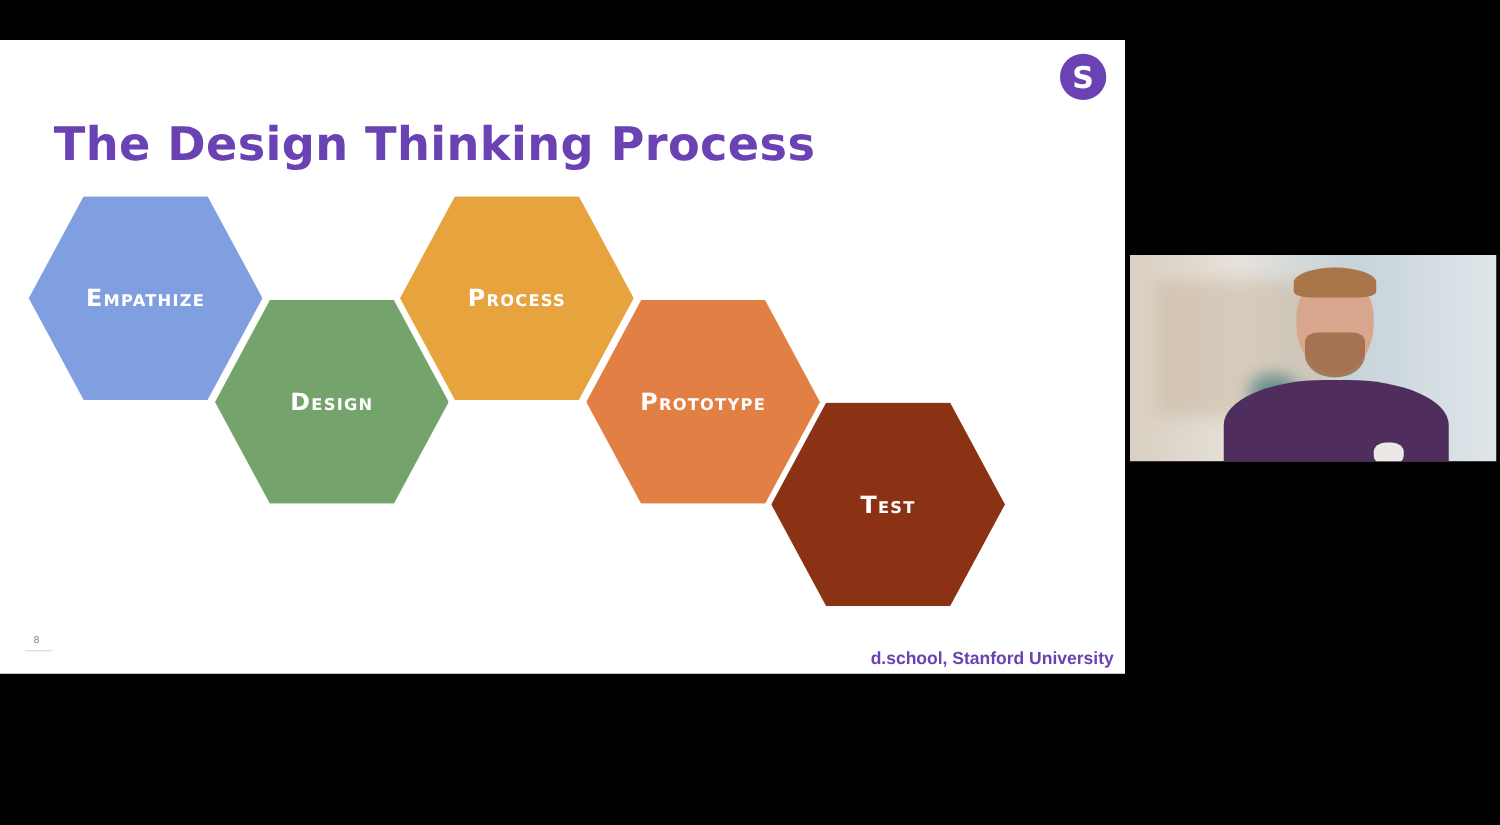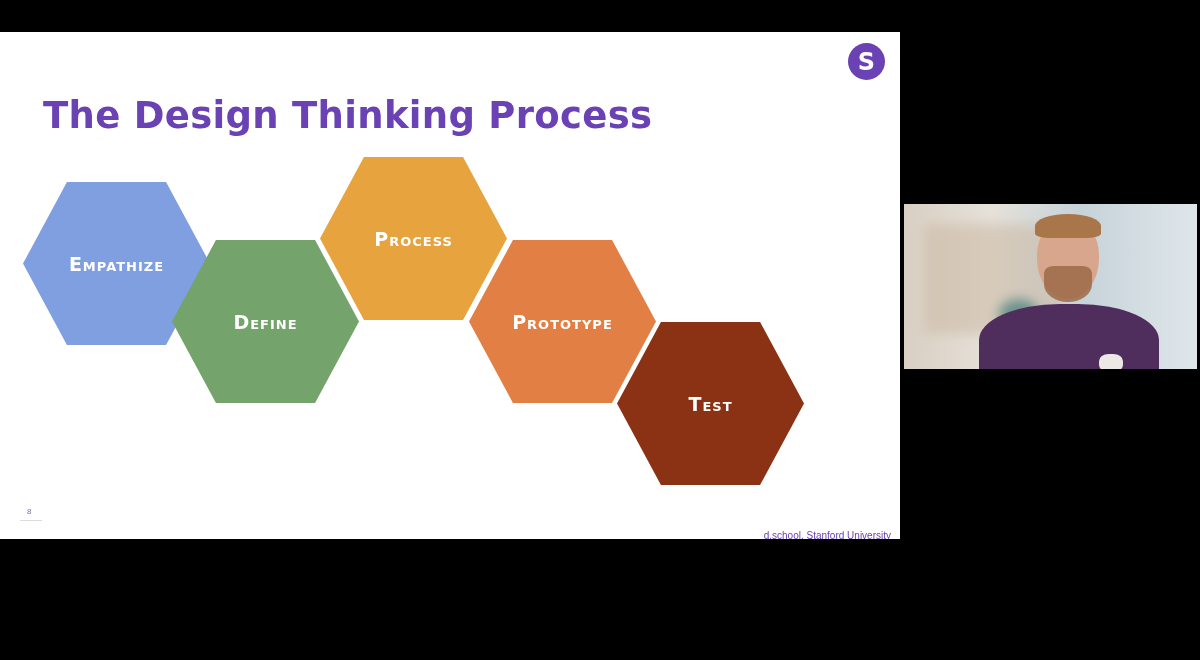--- a/index.html
+++ b/index.html
@@ -5,43 +5,43 @@
   html, body { margin:0; padding:0; }
   body { width:1200px; height:660px; background:#000; position:relative; overflow:hidden; font-family:"Liberation Sans", sans-serif; }
   .slide { position:absolute; left:0; top:32px; width:900px; height:507px; background:#fff; overflow:hidden; }
   .title { position:absolute; left:27px; top:46px; margin:16px; font-family:"DejaVu Sans", sans-serif; font-weight:bold; font-size:37px; letter-spacing:0.3px; color:#6a42b3; }
   .logo { position:absolute; left:848px; top:11px; width:37px; height:37px; border-radius:50%; background:#6a42b3; color:#fff; display:flex; align-items:center; justify-content:center; font-family:"DejaVu Sans", sans-serif; font-weight:bold; font-size:24px; }
   .hex-layer { position:absolute; left:0; top:0; width:900px; height:507px; }
   .hex { position:absolute; width:187px; height:163px; clip-path:polygon(23.5% 0%, 76.5% 0%, 100% 50%, 76.5% 100%, 23.5% 100%, 0% 50%); display:flex; align-items:center; justify-content:center; }
   .hex span { color:#fff; font-family:"DejaVu Sans", sans-serif; font-weight:bold; font-size:19px; font-variant:small-caps; letter-spacing:1px; }
   .page-num { position:absolute; left:27px; top:475px; font-size:8px; color:#7a73a8; }
   .page-line { position:absolute; left:20px; top:488px; width:22px; height:1px; background:#ddd; }
-  .credit { position:absolute; right:9px; top:498px; font-size:10px; font-weight:normal; color:#6a42b3; }
+  .credit { position:absolute; right:9px; top:486px; font-size:14px; font-weight:bold; color:#6a42b3; }
   .webcam { position:absolute; left:904px; top:204px; width:293px; height:165px; background:linear-gradient(90deg,#d9cfc2 0%,#e6e1da 30%,#c6d3d9 60%,#dfe6ea 100%); overflow:hidden; }
   .webcam .shelf { position:absolute; left:20px; top:20px; width:140px; height:110px; background:#cbb9a3; opacity:0.55; filter:blur(6px); }
   .webcam .plant { position:absolute; left:95px; top:95px; width:40px; height:30px; background:#3f7a78; border-radius:50%; filter:blur(6px); opacity:0.7; }
   .webcam .head { position:absolute; left:133px; top:15px; width:62px; height:80px; background:#d8a68c; border-radius:45% 45% 50% 50%; }
   .webcam .hair { position:absolute; left:131px; top:10px; width:66px; height:24px; background:#a9764a; border-radius:50% 50% 20% 20%; }
   .webcam .beard { position:absolute; left:140px; top:62px; width:48px; height:36px; background:#9c6a47; border-radius:20% 20% 50% 50%; opacity:0.85; }
   .webcam .body { position:absolute; left:75px; top:100px; width:180px; height:80px; background:#4f2d5c; border-radius:45% 45% 0 0; }
   .webcam .badge { position:absolute; left:195px; top:150px; width:24px; height:18px; background:#ece8e6; border-radius:40%; }
 </style>
 </head>
 <body>
 
 <div class="slide">
   <h1 class="title">The Design Thinking Process</h1>
   <div class="logo">S</div>
 
   <div class="hex-layer">
-    <div class="hex" style="left:23px; top:125px; background:#7f9fe0;margin-top:25px;">
+    <div class="hex" style="left:23px; top:125px; background:#7f9fe0;">
       <span>Empathize</span>
     </div>
     <div class="hex" style="left:172px; top:208px; background:#74a46b;">
-      <span>Define</span>
+      <span>Design</span>
     </div>
     <div class="hex" style="left:320px; top:125px; background:#e7a43e;">
       <span>Process</span>
     </div>
     <div class="hex" style="left:617px; top:290px; background:#8a3213;">
       <span>Test</span>
     </div>
     <div class="hex" style="left:469px; top:208px; background:#e27f45;">
       <span>Prototype</span>
     </div>

